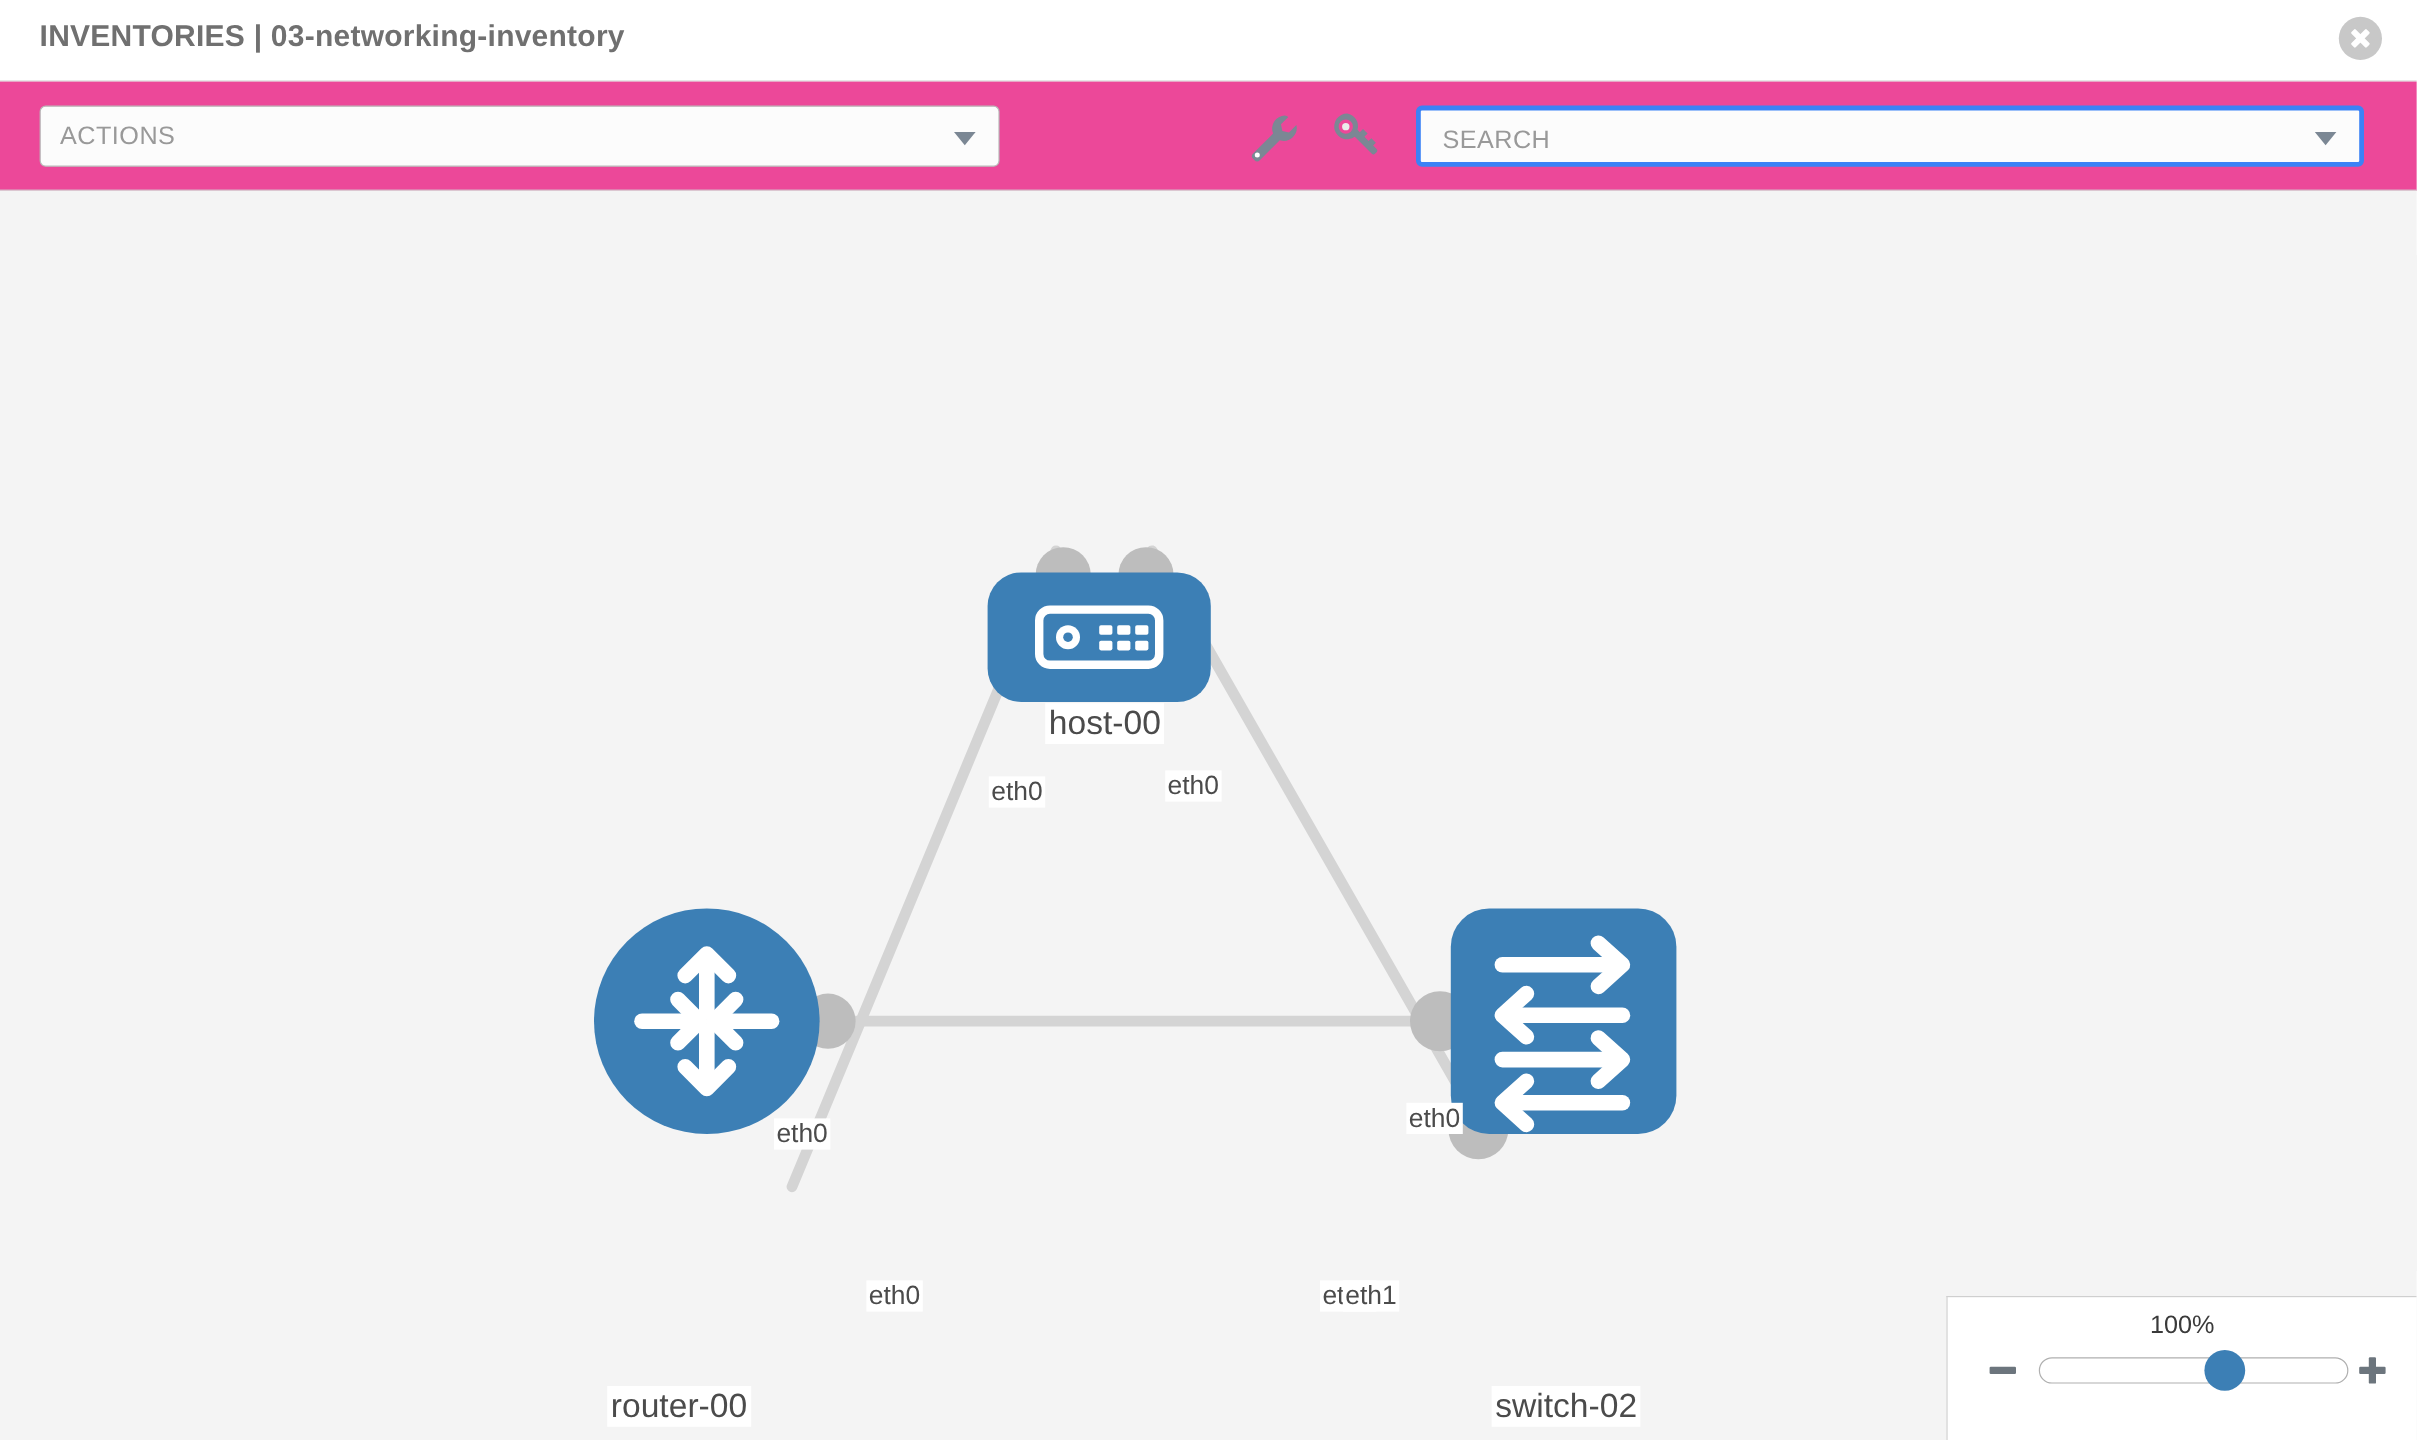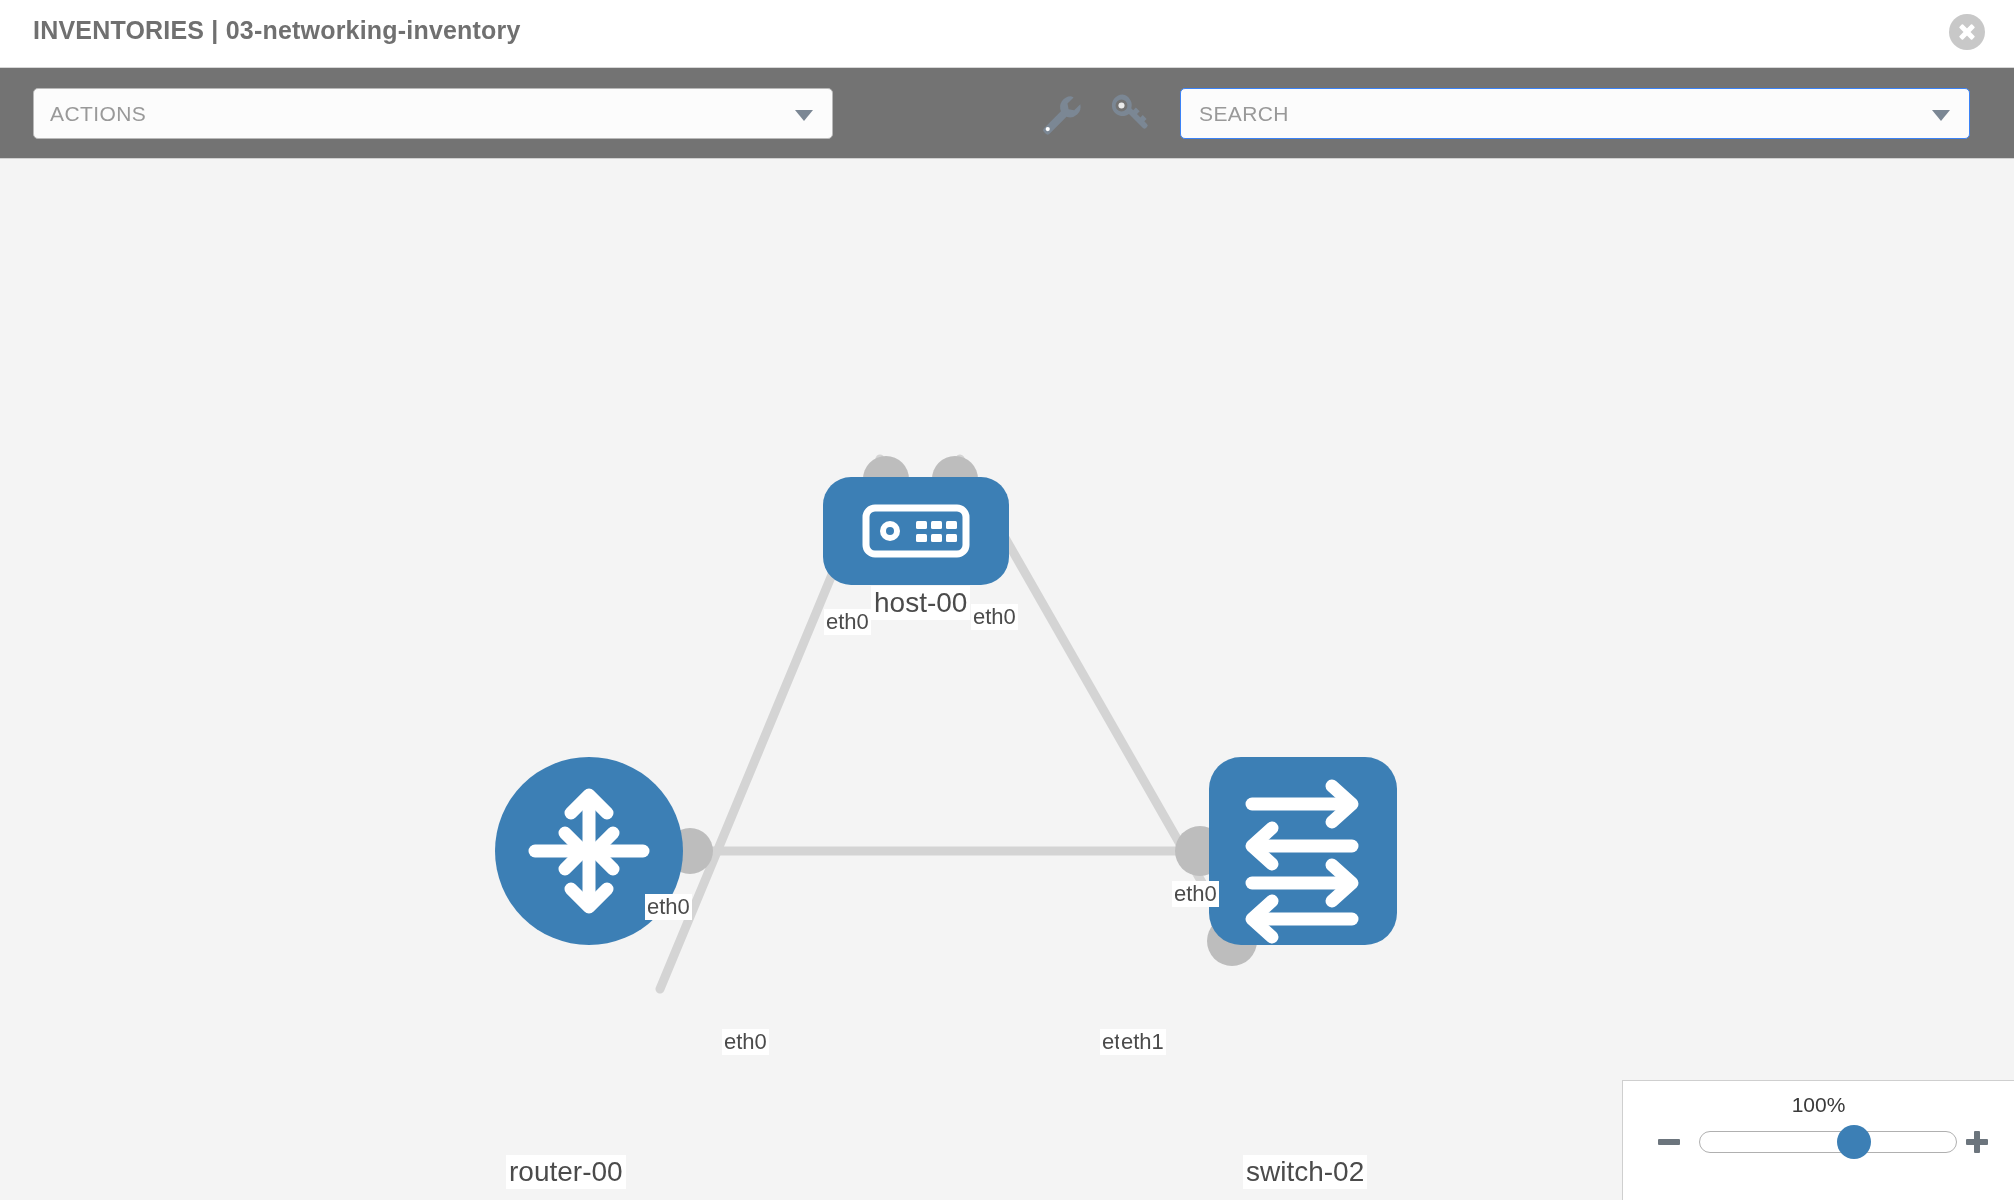--- a/index.html
+++ b/index.html
@@ -53,21 +53,21 @@
     border-radius: 1px;
   }
   .close-btn::before { transform: translate(-50%,-50%) rotate(45deg); }
   .close-btn::after  { transform: translate(-50%,-50%) rotate(-45deg); }
 
   
   .toolbar {
     position: absolute;
     top: 68px; left: 0;
     width: 2014px; height: 91px;
-    background: #737373;
+    background: #ec4899;
     border-bottom: 1px solid #d0d0d0;
   }
   .actions-select {
     position: absolute;
     left: 33px; top: 20px;
     width: 800px; height: 51px;
     background: #fcfcfc;
     border: 1px solid #b9b9b9;
     border-radius: 5px;
     cursor: pointer;
@@ -97,21 +97,21 @@
   }
   .tool-icon svg { display: block; width: 46px; height: 46px; }
   #wrench-btn { left: 1037px; }
   #key-btn    { left: 1105px; }
 
   .search-box {
     position: absolute;
     left: 1180px; top: 20px;
     width: 790px; height: 51px;
     background: #fcfcfc;
-    border: 1px solid #3b82f6;
+    border: 4px solid #3b82f6;
     border-radius: 5px;
     cursor: text;
   }
   .search-input {
     position: absolute;
     left: 16px; top: 0;
     width: 720px; height: 49px;
     border: 0; outline: 0;
     background: transparent;
     font-family: "Liberation Sans", sans-serif;
@@ -138,20 +138,21 @@
   
   .edge-label {
     position: absolute;
     background: #ffffff;
     color: #4b4b4b;
     font-size: 22px;
     line-height: 26px;
     padding: 0 2px;
     white-space: nowrap;
     font-family: "Liberation Sans", sans-serif;
+    margin-top: 38px;
   }
   .node-label {
     position: absolute;
     background: #ffffff;
     color: #4b4b4b;
     font-size: 28px;
     line-height: 34px;
     padding: 0 3px;
     white-space: nowrap;
     font-family: "Liberation Sans", sans-serif;

